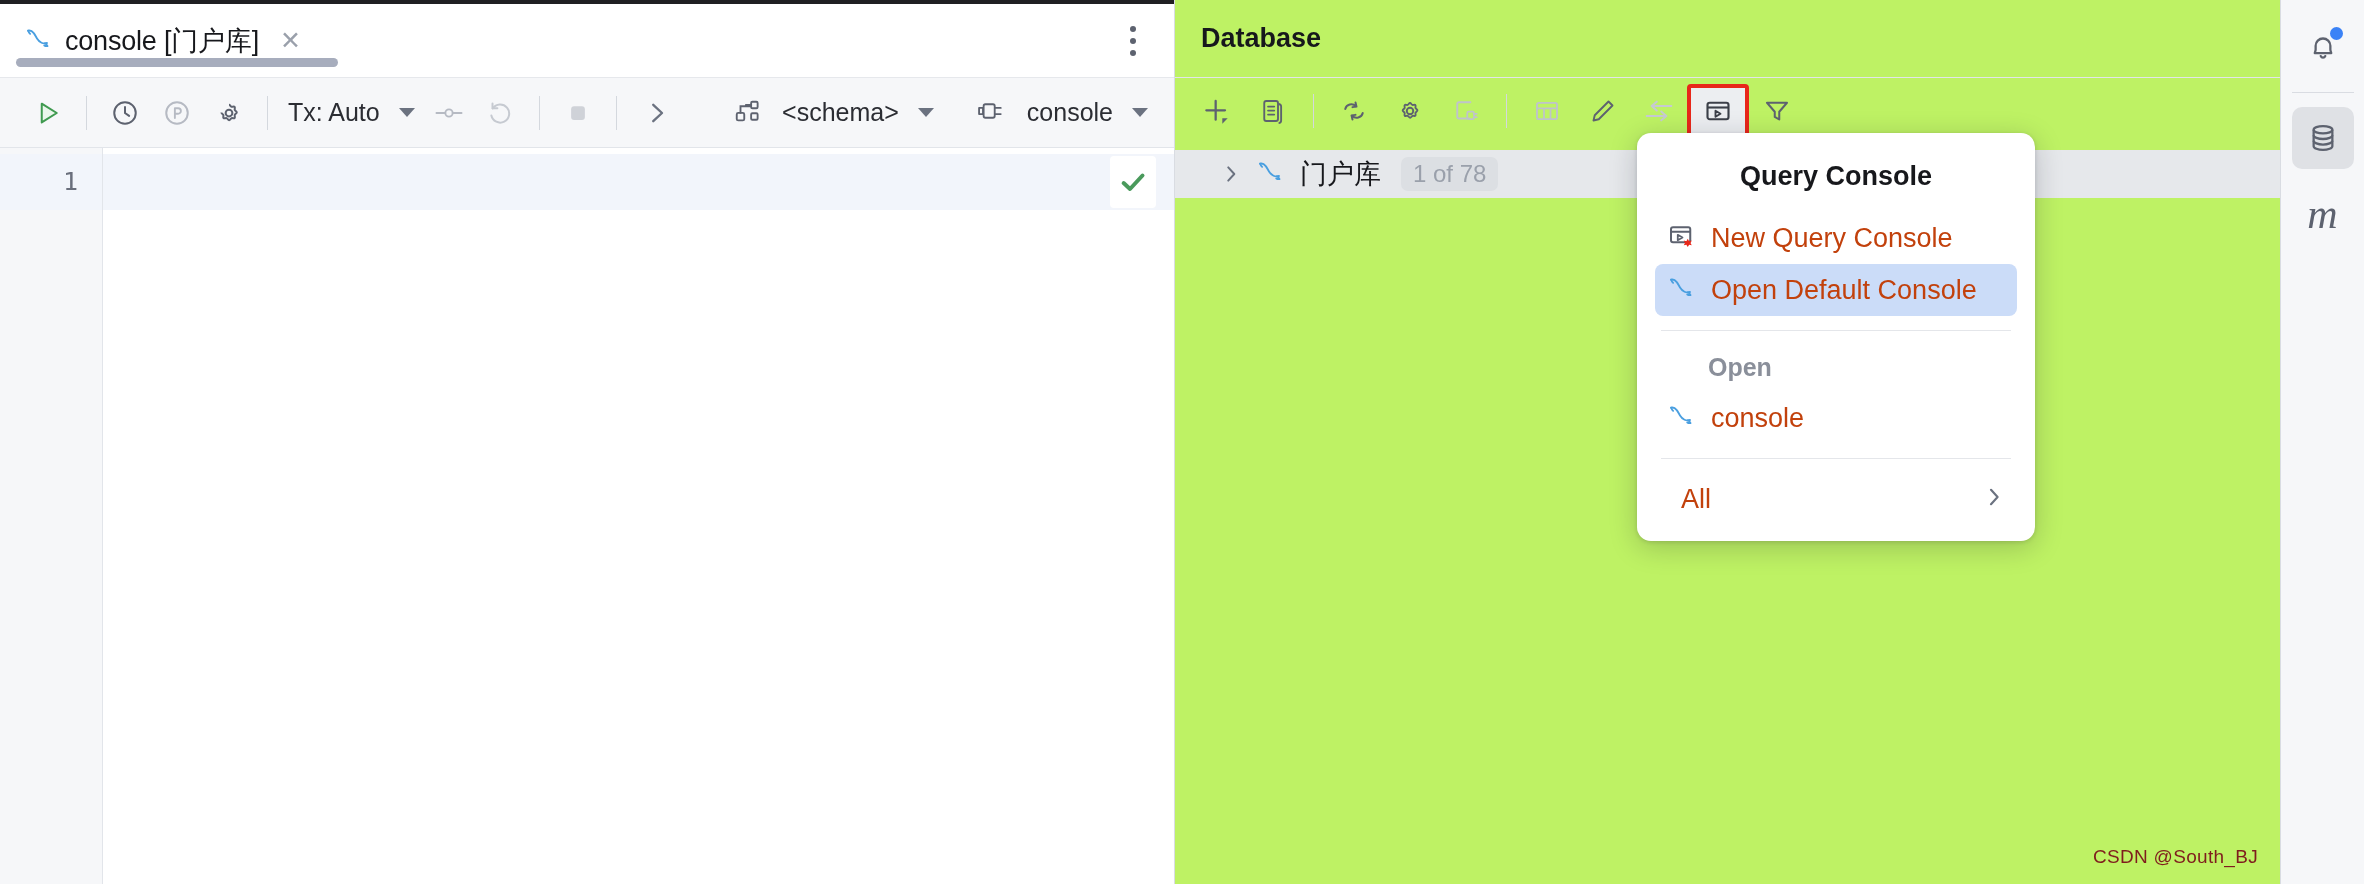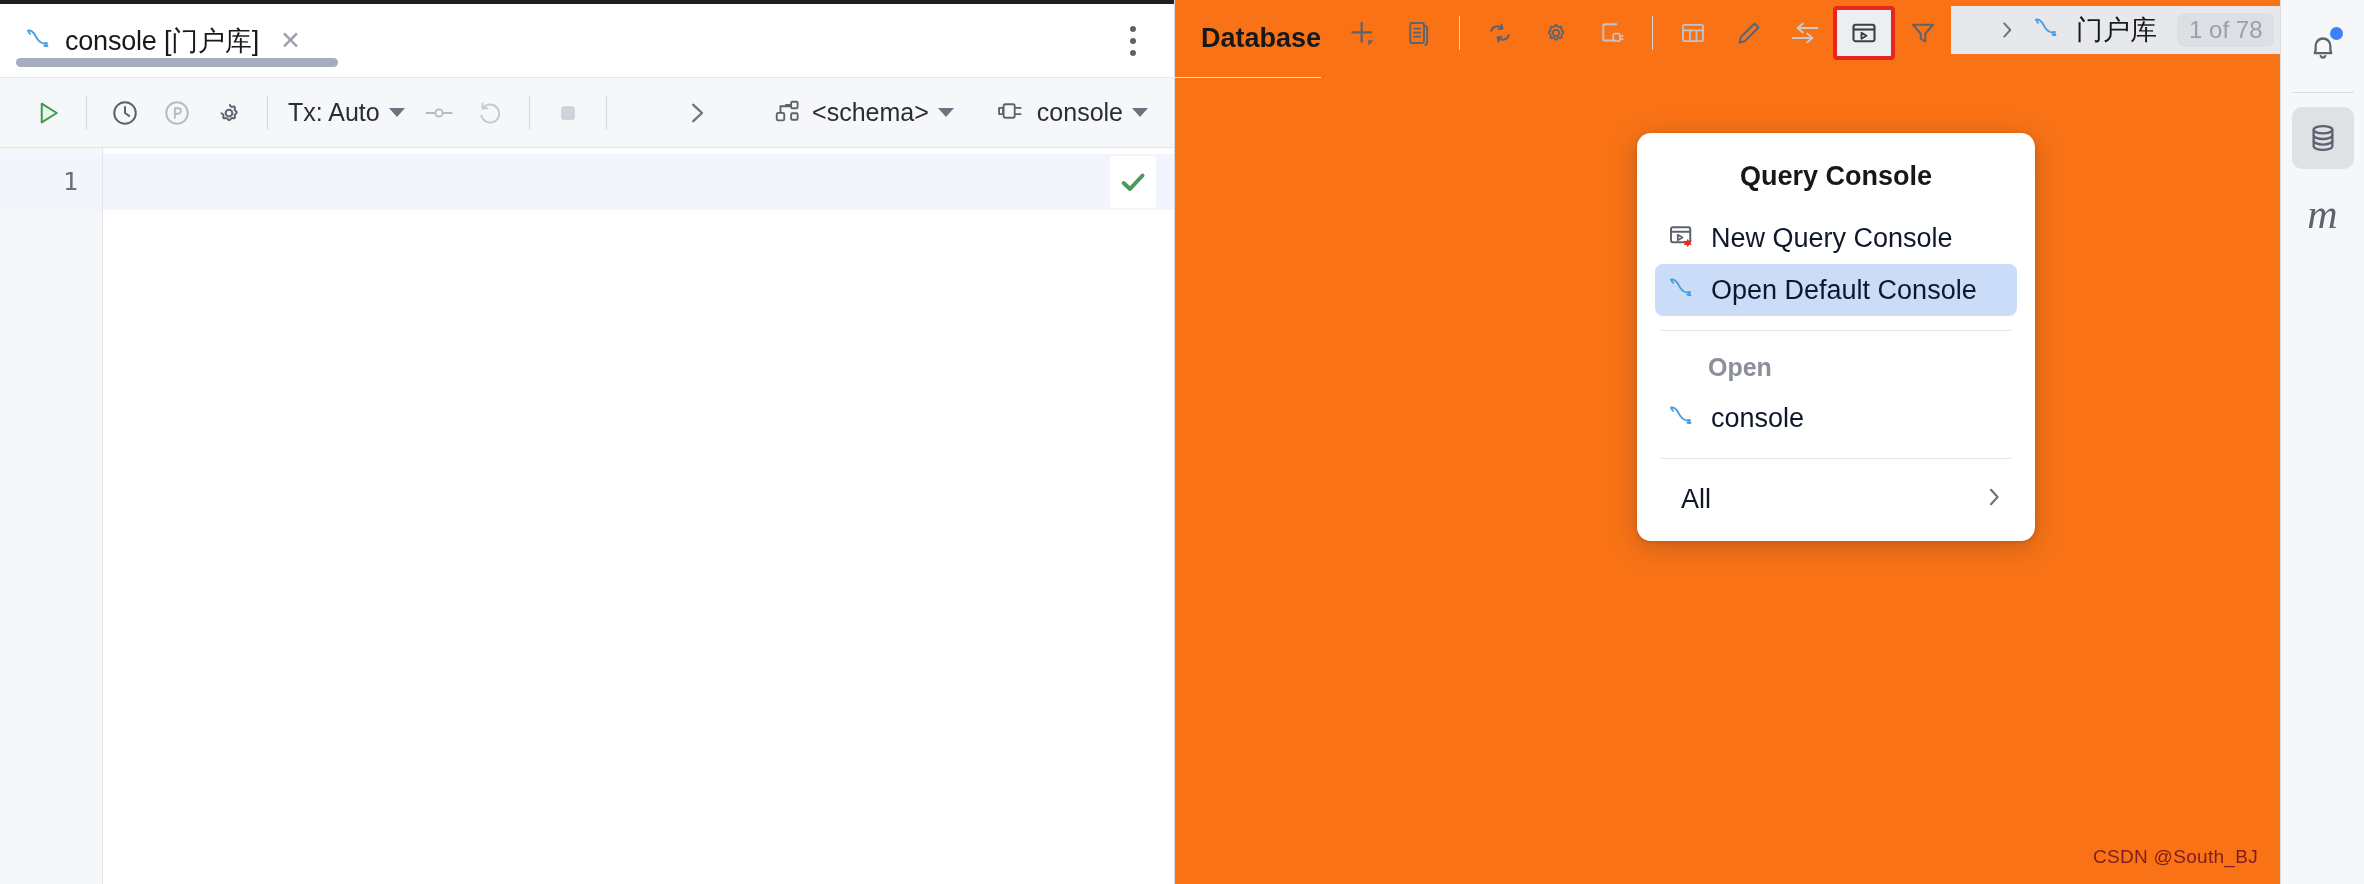--- a/index.html
+++ b/index.html
@@ -103,21 +103,21 @@
     flex: 0 0 auto;
   }
   .tb-sep {
     width: 1px; height: 34px; background: #d4d8de; margin: 0 12px;
     flex: 0 0 auto;
   }
   .tb-text {
     font-size: 25px; color: #2b2d33; white-space: nowrap;
   }
   .tb-combo {
-    display: flex; align-items: center; gap: 9px;
+    display: flex; align-items: center; gap: 19px;
     padding: 6px 8px; border-radius: 7px; flex: 0 0 auto;
   }
   .chev {
     width: 0; height: 0;
     border-left: 8px solid transparent;
     border-right: 8px solid transparent;
     border-top: 9px solid #6b7280;
   }
   .tb-spacer { flex: 1 1 auto; }
 
@@ -162,23 +162,23 @@
     display: flex; align-items: center; justify-content: center;
     background: #ffffff;
     border-radius: 4px;
   }
 
   
   .db-pane {
     position: relative;
     width: 1105px;
     height: 884px;
-    background: #f97316;
-    display: flex;
-    flex-direction: row;
+    background: #bef264;
+    display: flex;
+    flex-direction: column;
     flex: 0 0 auto;
   }
   .db-header {
     height: 78px;
     display: flex; align-items: center;
     padding-left: 26px;
     border-bottom: 1px solid #e2e5ea;
   }
   .db-title {
     font-size: 27px; font-weight: bold; color: #17181c;
@@ -244,21 +244,21 @@
   .popup-item {
     display: flex; align-items: center;
     gap: 14px;
     height: 52px;
     margin: 0 18px;
     padding: 0 12px;
     border-radius: 8px;
   }
   .popup-item.active { background: #cbdcf8; }
   .popup-item-label {
-    font-size: 27px; color: #0f172a; white-space: nowrap;
+    font-size: 27px; color: #c2410c; white-space: nowrap;
   }
   .popup-sep {
     height: 1px; background: #e4e6ea; margin: 14px 24px;
   }
   .popup-section {
     font-size: 25px; font-weight: bold; color: #8a8f9a;
     padding: 8px 30px 10px 30px;
     margin-left: 41px;
   }
   .popup-item.submenu { justify-content: space-between; gap: 20px; }

